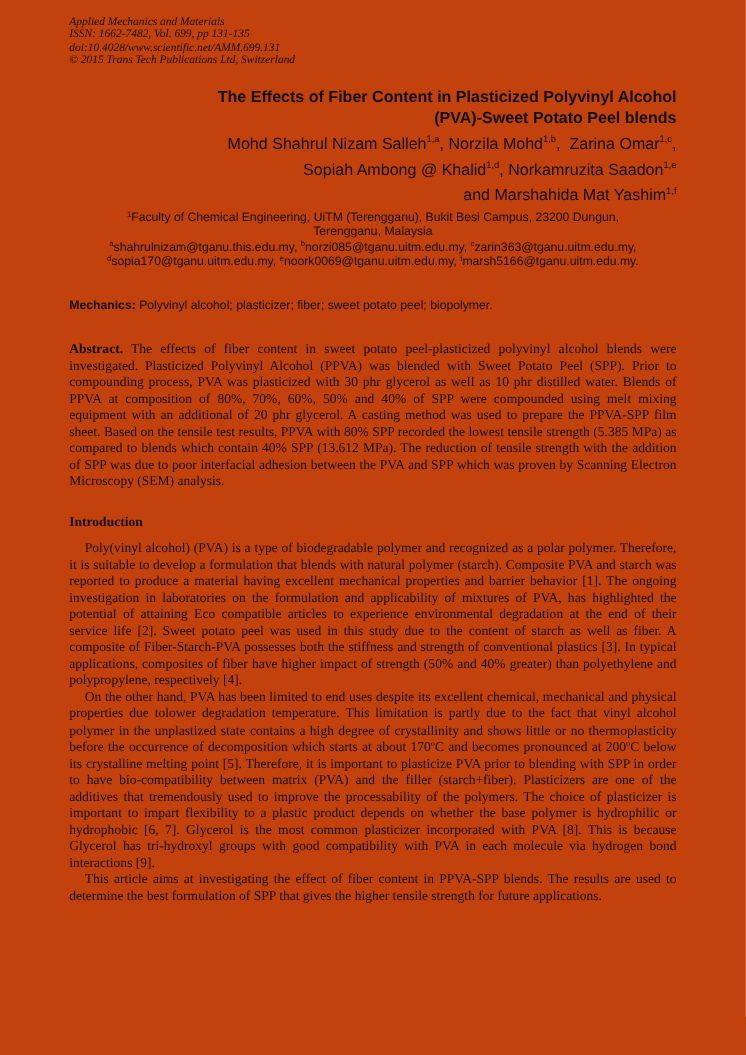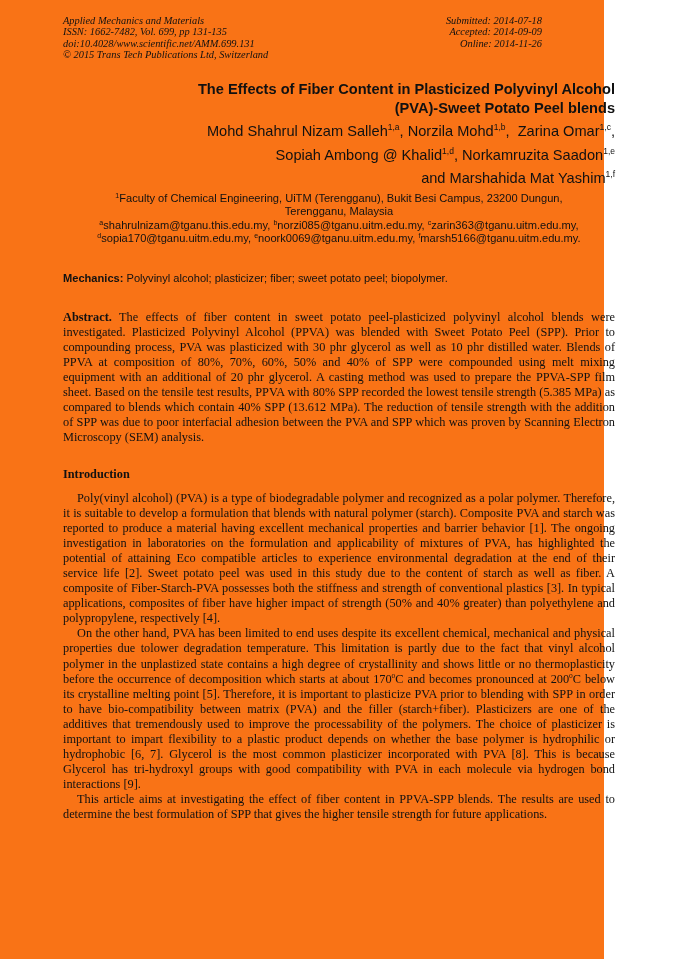--- a/index.html
+++ b/index.html
@@ -1,17 +1,17 @@
 <!DOCTYPE html>
 <html><head>
 <meta charset="utf-8">
 <style>
   html, body { margin: 0; padding: 0; background: #ffffff; }
   body { width: 678px; height: 959px; position: relative; overflow: hidden; color: #111; }
-  .page { position: absolute; left: 0; top: 0; width: 604px; height: 959px; background: #f97316; }
+  .page { position: absolute; left: 0; top: 0; width: 678px; height: 959px; background: #c2410c; }
   .hdr-left { position: absolute; left: 63px; top: 15px; font-family: "Liberation Serif", serif; font-style: italic; font-size: 10.4px; line-height: 11.4px; }
   .hdr-right { position: absolute; right: 62px; top: 15px; text-align: right; font-family: "Liberation Serif", serif; font-style: italic; font-size: 10.4px; line-height: 11.4px; }
   .title { position: absolute; left: 63px; width: 552px; top: 80px; text-align: right; font-family: "Liberation Sans", sans-serif; font-weight: bold; font-size: 14.6px; line-height: 18.5px; }
   .authors { position: absolute; left: 63px; width: 552px; top: 120px; text-align: right; font-family: "Liberation Sans", sans-serif; font-size: 14.6px; line-height: 23.5px; }
   .authors sup { font-size: 8.5px; vertical-align: 6px; line-height: 0; }
   .affil { position: absolute; left: 60px; width: 558px; top: 192px; text-align: center; font-family: "Liberation Sans", sans-serif; font-size: 11.1px; line-height: 13.4px; }
   .affil sup { font-size: 7px; vertical-align: 4px; line-height: 0; }
   .keywords { position: absolute; left: 63px; top: 272px; font-family: "Liberation Sans", sans-serif; font-size: 11.1px; line-height: 13px; }
   .keywords b { font-weight: bold; }
   .body-text { font-family: "Liberation Serif", serif; font-size: 12.3px; line-height: 15.05px; text-align: justify; }
@@ -26,25 +26,20 @@
 
 <div class="page">
 
   <div class="hdr-left">
     <div>Applied Mechanics and Materials</div>
     <div>ISSN: 1662-7482, Vol. 699, pp 131-135</div>
     <div>doi:10.4028/www.scientific.net/AMM.699.131</div>
     <div>© 2015 Trans Tech Publications Ltd, Switzerland</div>
   </div>
 
-  <div class="hdr-right">
-    <div>Submitted: 2014-07-18</div>
-    <div>Accepted: 2014-09-09</div>
-    <div>Online: 2014-11-26</div>
-  </div>
 
   <div class="title">
     <div>The Effects of Fiber Content in Plasticized Polyvinyl Alcohol</div>
     <div>(PVA)-Sweet Potato Peel blends</div>
   </div>
 
   <div class="authors">
     <div>
       <span>Mohd Shahrul Nizam Salleh</span><sup>1,a</sup><span>, </span><span>Norzila Mohd</span><sup>1,b</sup><span>, </span>&nbsp;<span>Zarina Omar</span><sup>1,c</sup><span>,</span>
     </div>

